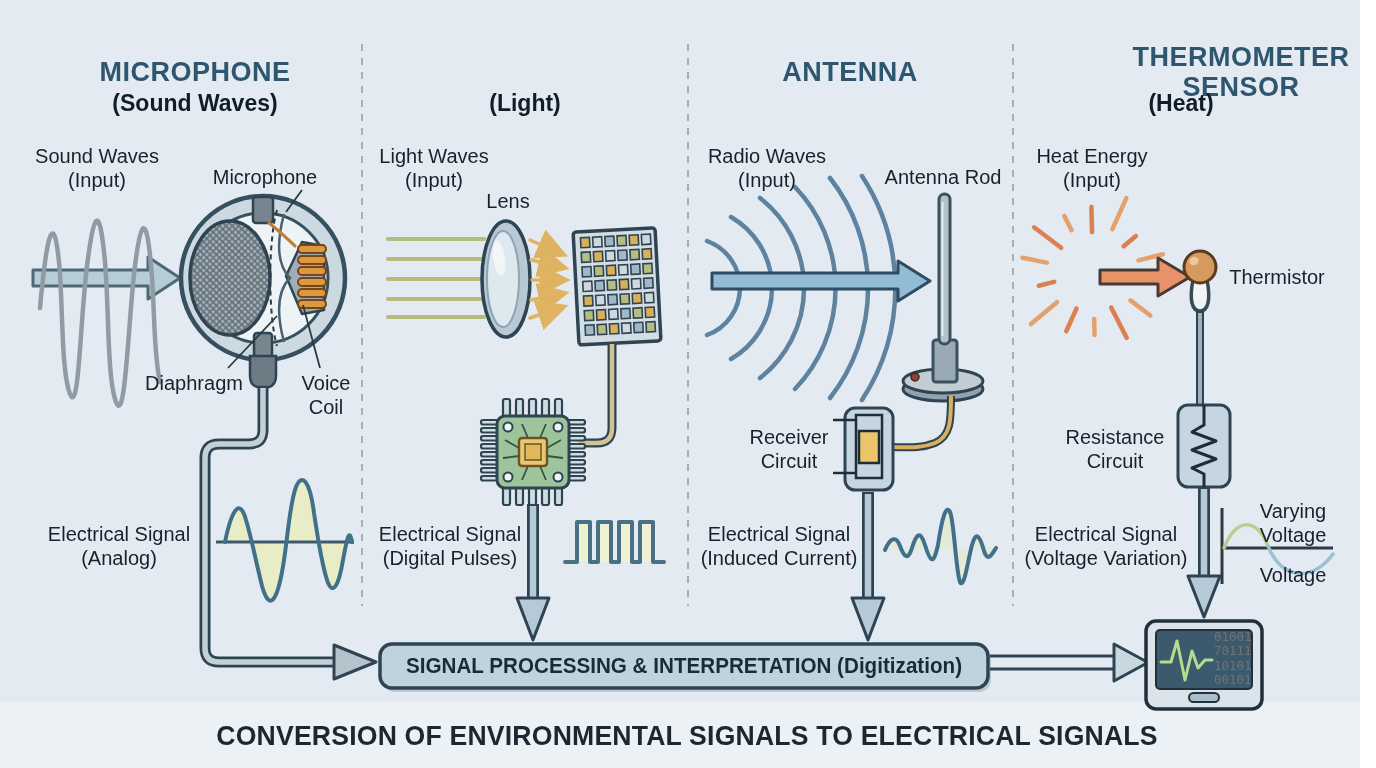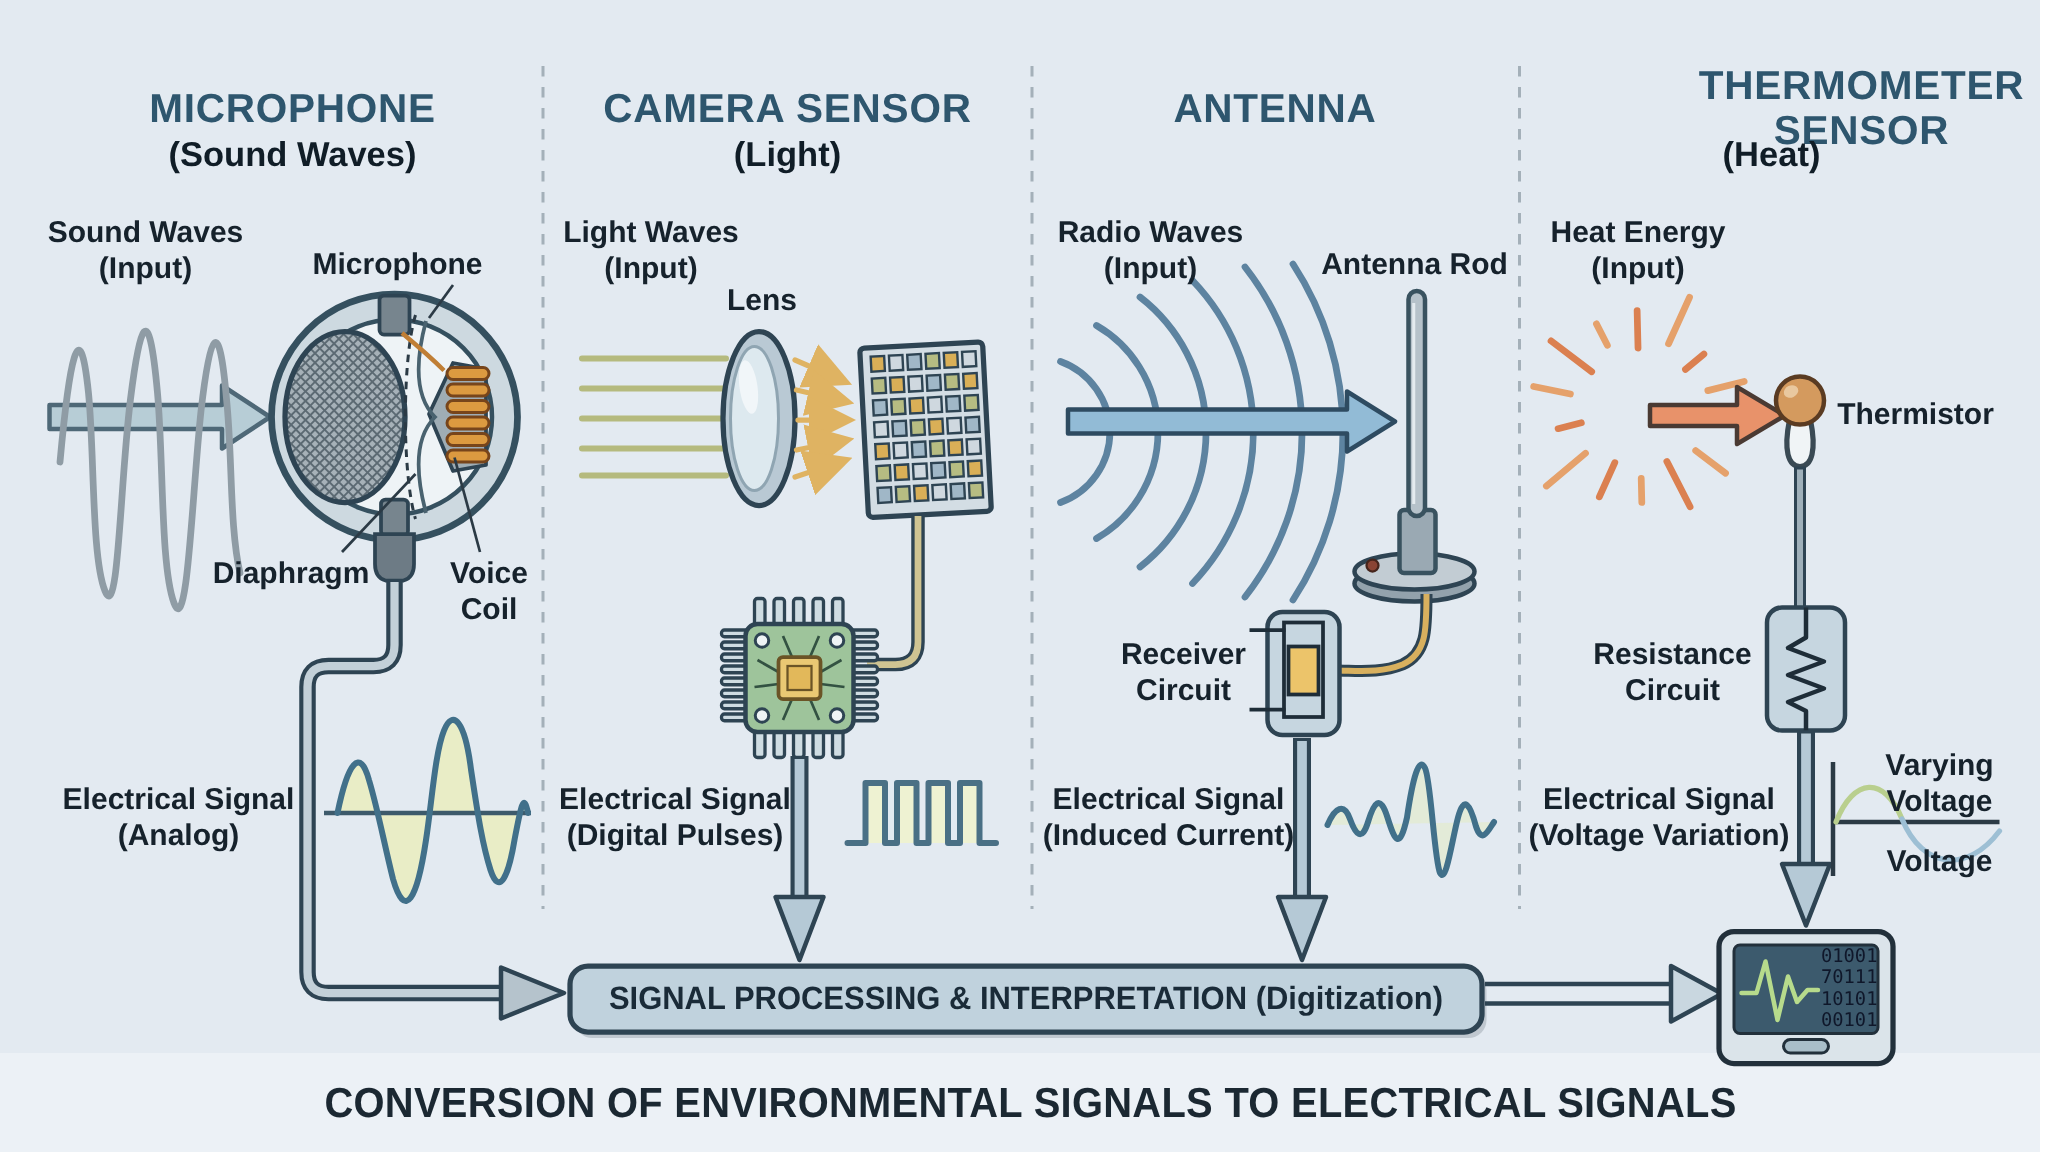--- a/index.html
+++ b/index.html
@@ -4,37 +4,37 @@
 <style>
   html,body{margin:0;padding:0;}
   #stage{
     position:relative;width:1360px;height:768px;overflow:hidden;
     background:#e3eaf1;font-family:"Liberation Sans",sans-serif;
   }
   #diagram-svg{position:absolute;left:0;top:0;}
   .lbl{
     position:absolute;transform:translate(-50%,-50%);
     text-align:center;white-space:pre-line;line-height:1.22;
-    color:#16222c;font-size:20px;font-weight:700;z-index:5;
+    color:#16222c;font-size:20px;font-weight:400;z-index:5;
   }
   .title{
     font-size:27px;font-weight:700;color:#2e566e;letter-spacing:.5px;line-height:1.1;
   }
   .subtitle{font-size:23px;font-weight:600;color:#101d27;}
   .bar-label{
     font-size:21.5px;font-weight:700;color:#1a2b38;white-space:nowrap;
     transform:translate(-50%,-50%) scaleX(.96);
   }
   .caption{
     font-size:28px;font-weight:700;color:#1b2832;white-space:nowrap;
     transform:translate(-50%,-50%) scaleX(.95);letter-spacing:.2px;
   }
   .binary{
     position:absolute;z-index:6;font-family:"DejaVu Sans Mono",monospace;
-    font-size:12.5px;line-height:14.3px;color:#0f172a;white-space:pre-line;
+    font-size:12.5px;line-height:14.3px;color:#737373;white-space:pre-line;
     text-align:left;letter-spacing:0;
   }
 </style>
 </head>
 <body>
 
 <div id="stage">
 
 <svg id="diagram-svg" width="1376" height="768" viewBox="0 0 1376 768">
   <defs>
@@ -340,21 +340,20 @@
   <div class="lbl subtitle" style="left:195px;top:103px">(Sound Waves)</div>
   <div class="lbl" style="left:97px;top:168px">Sound Waves
 (Input)</div>
   <div class="lbl" style="left:265px;top:177px">Microphone</div>
   <div class="lbl" style="left:194px;top:383px">Diaphragm</div>
   <div class="lbl" style="left:326px;top:395px">Voice
 Coil</div>
   <div class="lbl" style="left:119px;top:546px">Electrical Signal
 (Analog)</div>
 
-  <div class="lbl title" style="left:525px;top:73px">CAMERA SENSOR</div>
   <div class="lbl subtitle" style="left:525px;top:103px">(Light)</div>
   <div class="lbl" style="left:434px;top:168px">Light Waves
 (Input)</div>
   <div class="lbl" style="left:508px;top:201px">Lens</div>
   <div class="lbl" style="left:450px;top:546px">Electrical Signal
 (Digital Pulses)</div>
 
   <div class="lbl title" style="left:850px;top:73px">ANTENNA</div>
   <div class="lbl" style="left:767px;top:168px">Radio Waves
 (Input)</div>

